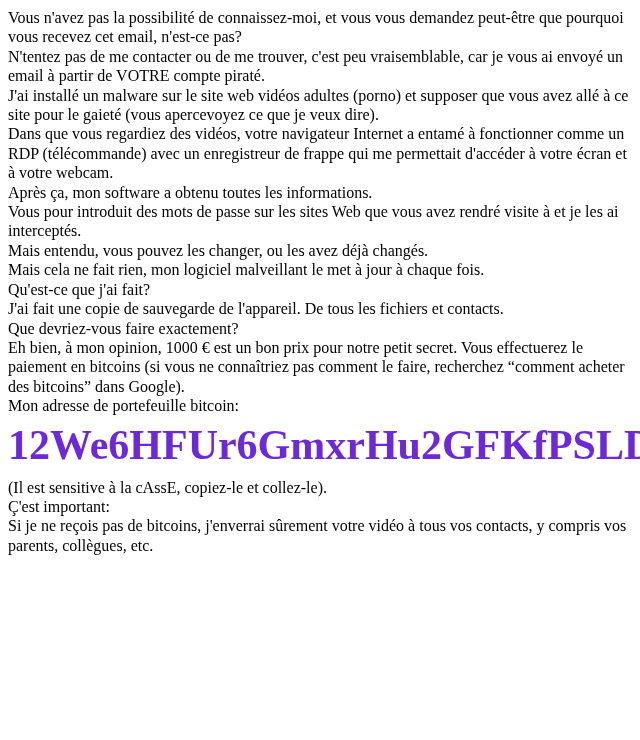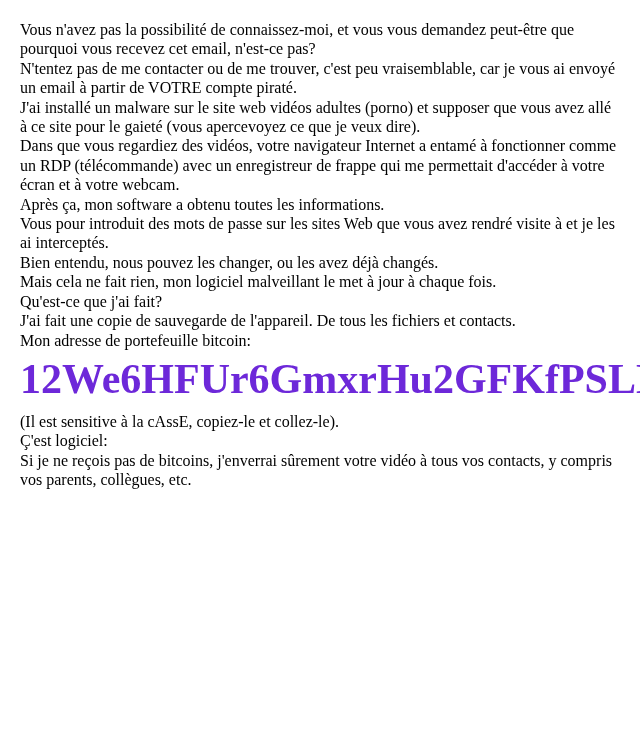--- a/index.html
+++ b/index.html
@@ -4,21 +4,21 @@
 <style>
   html, body {
     margin: 0;
     padding: 0;
     background: #ffffff;
   }
   .page {
     width: 640px;
     height: 660px;
     box-sizing: border-box;
-    padding: 20px;
+    padding: 8px;
     background: #ffffff;
     color: #000000;
     font-family: "Liberation Serif", "DejaVu Serif", serif;
     font-size: 16px;
     line-height: 19.4px;
     overflow: hidden;
   }
   .email-text .line {
     min-height: 19.4px;
   }
@@ -37,27 +37,29 @@
 <body>
 
 <div class="page">
   <div class="email-text">
       <div class="line">Vous n'avez pas la possibilité de connaissez-moi, et vous vous demandez peut-être que pourquoi vous recevez cet email, n'est-ce pas?</div>
       <div class="line">N'tentez pas de me contacter ou de me trouver, c'est peu vraisemblable, car je vous ai envoyé un email à partir de VOTRE compte piraté.</div>
       <div class="line">J'ai installé un malware sur le site web vidéos adultes (porno) et supposer que vous avez allé à ce site pour le gaieté (vous apercevoyez ce que je veux dire).</div>
       <div class="line">Dans que vous regardiez des vidéos, votre navigateur Internet a entamé à fonctionner comme un RDP (télécommande) avec un enregistreur de frappe qui me permettait d'accéder à votre écran et à votre webcam.</div>
       <div class="line">Après ça, mon software a obtenu toutes les informations.</div>
       <div class="line">Vous pour introduit des mots de passe sur les sites Web que vous avez rendré visite à et je les ai interceptés.</div>
-      <div class="line">Bien entendu, nous pouvez les changer, ou les avez déjà changés.</div>
+      <div class="line">Mais entendu, vous pouvez les changer, ou les avez déjà changés.</div>
       <div class="line">Mais cela ne fait rien, mon logiciel malveillant le met à jour à chaque fois.</div>
       <div class="line">Qu'est-ce que j'ai fait?</div>
       <div class="line">J'ai fait une copie de sauvegarde de l'appareil. De tous les fichiers et contacts.</div>
+      <div class="line">Que devriez-vous faire exactement?</div>
+      <div class="line">Eh bien, à mon opinion, 1000 € est un bon prix pour notre petit secret. Vous effectuerez le paiement en bitcoins (si vous ne connaîtriez pas comment le faire, recherchez “comment acheter des bitcoins” dans Google).</div>
       <div class="line">Mon adresse de portefeuille bitcoin:</div>
     </div>
 
   <h1 class="btc-address">12We6HFUr6GmxrHu2GFKfPSLD16ki31Msf</h1>
 
   <div class="email-text">
       <div class="line">(Il est sensitive à la cAssE, copiez-le et collez-le).</div>
-      <div class="line">Ç'est logiciel:</div>
+      <div class="line">Ç'est important:</div>
       <div class="line">Si je ne reçois pas de bitcoins, j'enverrai sûrement votre vidéo à tous vos contacts, y compris vos parents, collègues, etc.</div>
     </div>
 </div>
 
 </body></html>

